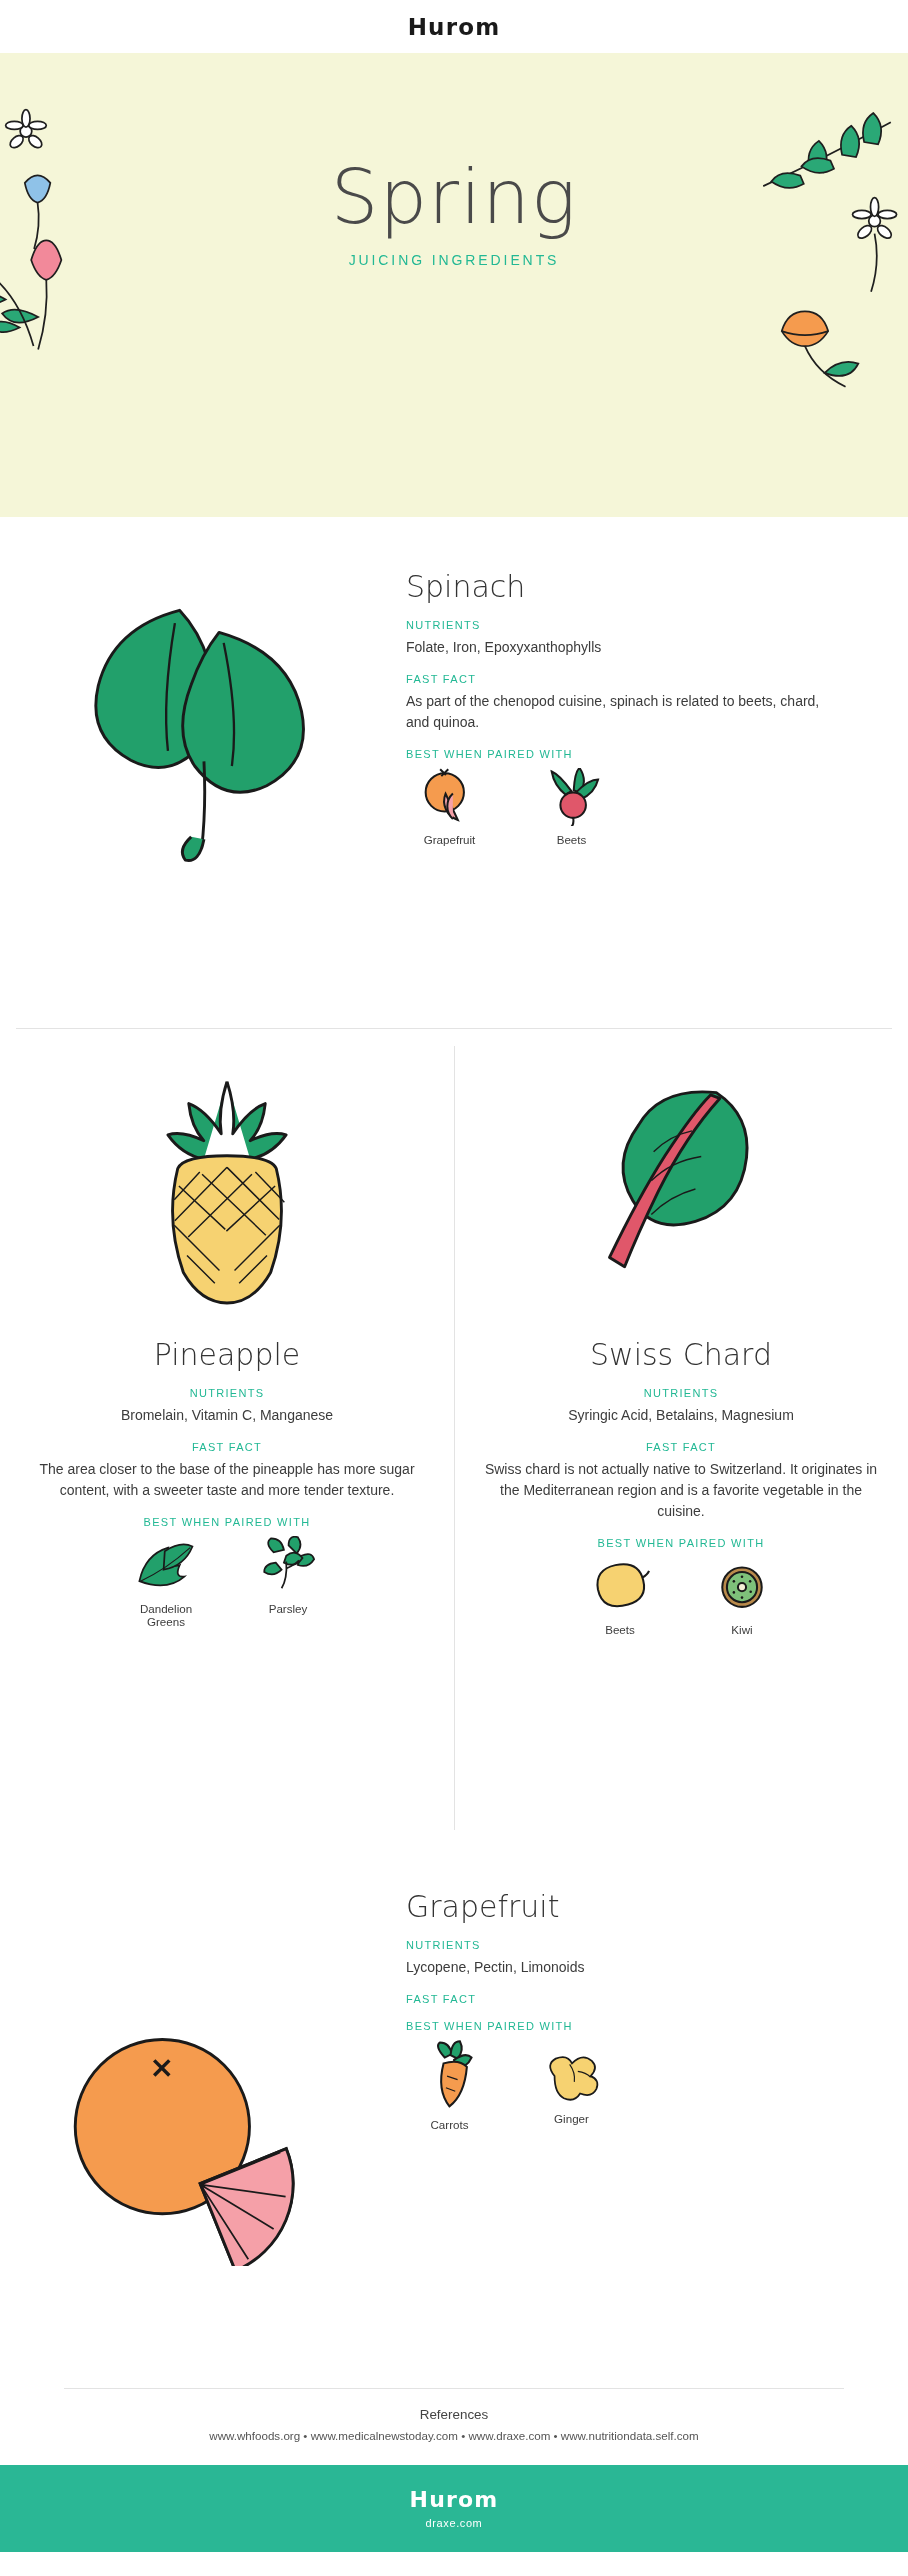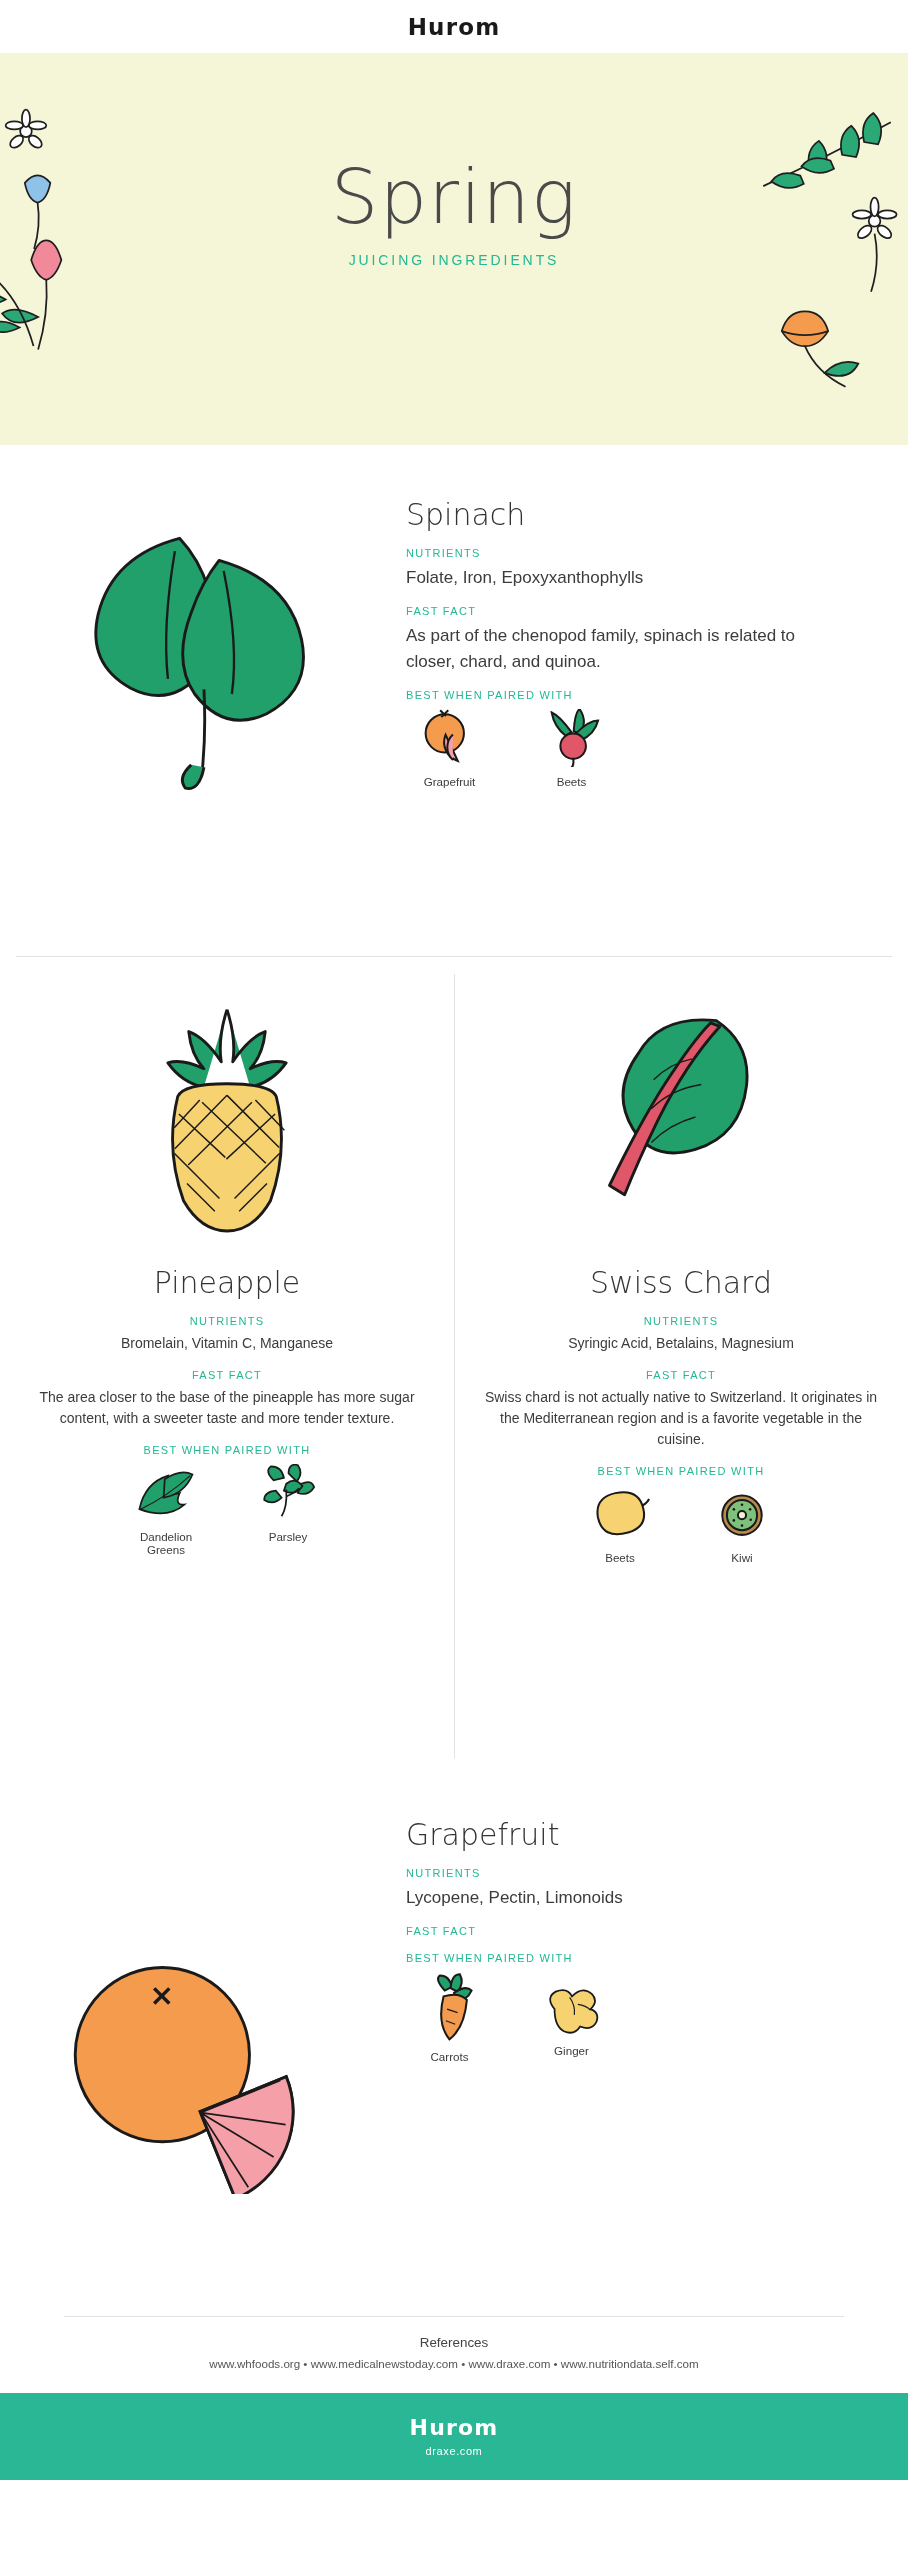--- a/index.html
+++ b/index.html
@@ -23,21 +23,21 @@
     font-size: 23px;
     letter-spacing: 1.2px;
     font-weight: bold;
     color: #1a1a1a;
     font-family: "DejaVu Sans", sans-serif;
   }
 
   
   .hero {
     position: relative;
-    height: 392px;
+    height: 464px;
     background: #f5f6d8;
     overflow: hidden;
   }
   .hero-inner {
     position: absolute;
     left: 0; right: 0; top: 105px;
     text-align: center;
   }
   .hero-title {
     font-size: 75px;
@@ -60,21 +60,21 @@
   .section { position: relative; background: #ffffff; }
   .divider { height: 0.6px; background: #e3e3e3; margin: 0 16.3px; }
 
   .nutrients-label, .fastfact-label, .paired-label {
     color: #22b894;
     font-size: 11px;
     letter-spacing: 1.3px;
     margin-bottom: 5.8px;
   }
   .body-text {
-    font-size: 17px;
+    font-size: 14px;
     line-height: 1.5;
     color: #3c3c3c;
   }
   .item-title {
     font-size: 30px;
     font-weight: 300;
     color: #333;
     font-family: "DejaVu Sans", sans-serif;
   }
   .blocks { margin-top: 15px; }
@@ -234,21 +234,21 @@
 
   <div class="spinach-text">
     <div class="item-title">Spinach</div>
     <div class="blocks">
       <div class="block">
         <div class="nutrients-label">NUTRIENTS</div>
         <div class="body-text">Folate, Iron, Epoxyxanthophylls</div>
       </div>
       <div class="block">
         <div class="fastfact-label">FAST FACT</div>
-        <div class="body-text">As part of the chenopod family, spinach is related to closer, chard, and quinoa.</div>
+        <div class="body-text">As part of the chenopod cuisine, spinach is related to beets, chard, and quinoa.</div>
       </div>
       <div class="block">
         <div class="paired-label">BEST WHEN PAIRED WITH</div>
         <div class="pair-row">
           <div class="pair">
             <svg width="64" height="58" viewBox="0 0 110 100">
               <g stroke="#1a1a1a" stroke-width="3.5">
                 <circle cx="46" cy="42" r="33" fill="#f59b4e"></circle>
                 <path d="M40,14 l12,-12 M48,12 l-10,-10" fill="none"></path>
                 <path d="M58,92 a34,34 0 0 1 0,-50 l0,50z" fill="#f5a0a8" transform="rotate(-25 58 67)"></path>

